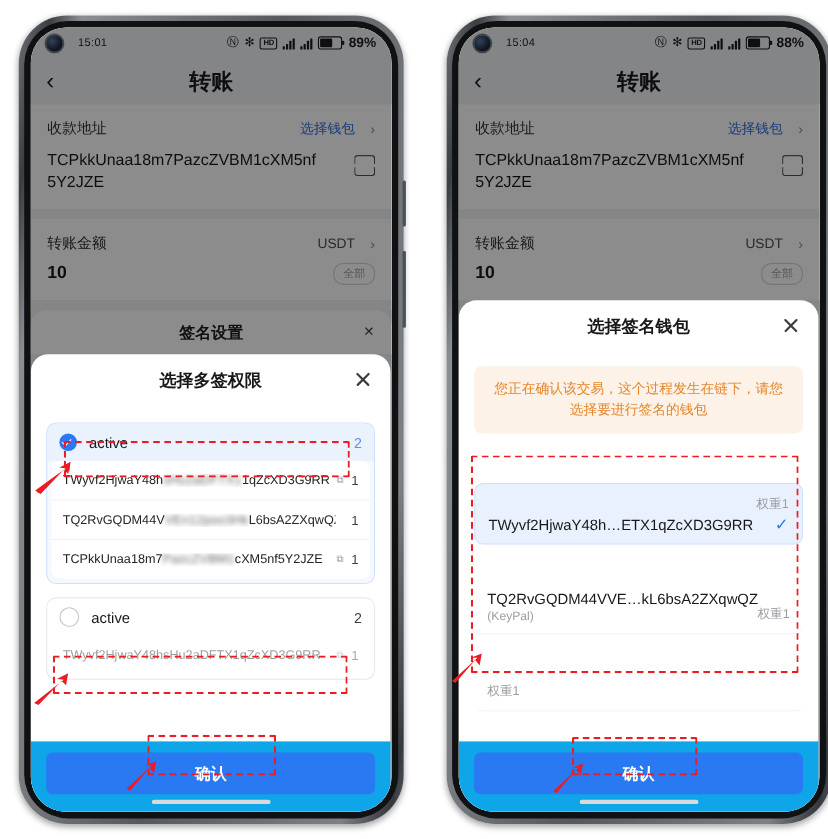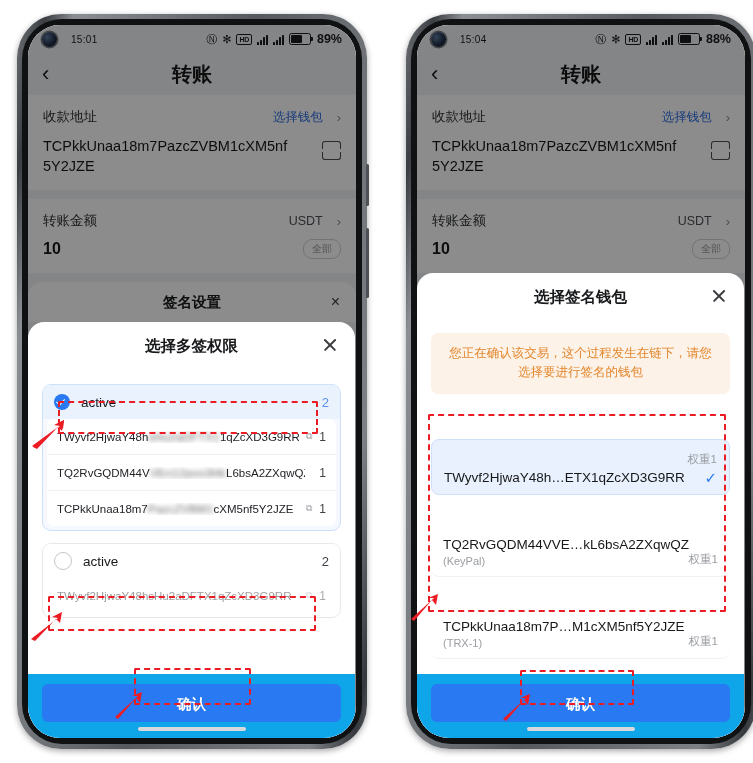--- a/index.html
+++ b/index.html
@@ -341,24 +341,20 @@
             <div class="wal">
               <div class="info">
                 <div class="addr">TQ2RvGQDM44VVE…kL6bsA2ZXqwQZ</div>
                 <div class="tag">(KeyPal)</div>
               </div>
               <div class="right">
                 <span class="wt">权重1</span>
               </div>
             </div>
             <div class="wal">
-              <div class="info">
-                <div class="addr">TCPkkUnaa18m7P…M1cXM5nf5Y2JZE</div>
-                <div class="tag">(TRX-1)</div>
-              </div>
               <div class="right">
                 <span class="wt">权重1</span>
               </div>
             </div>
             <div class="wal" style="height:18px;border-bottom:none;"></div>
           </div>
         </div>
         <div class="modal-foot">
           <button class="btn-primary">确认</button>
         </div>

